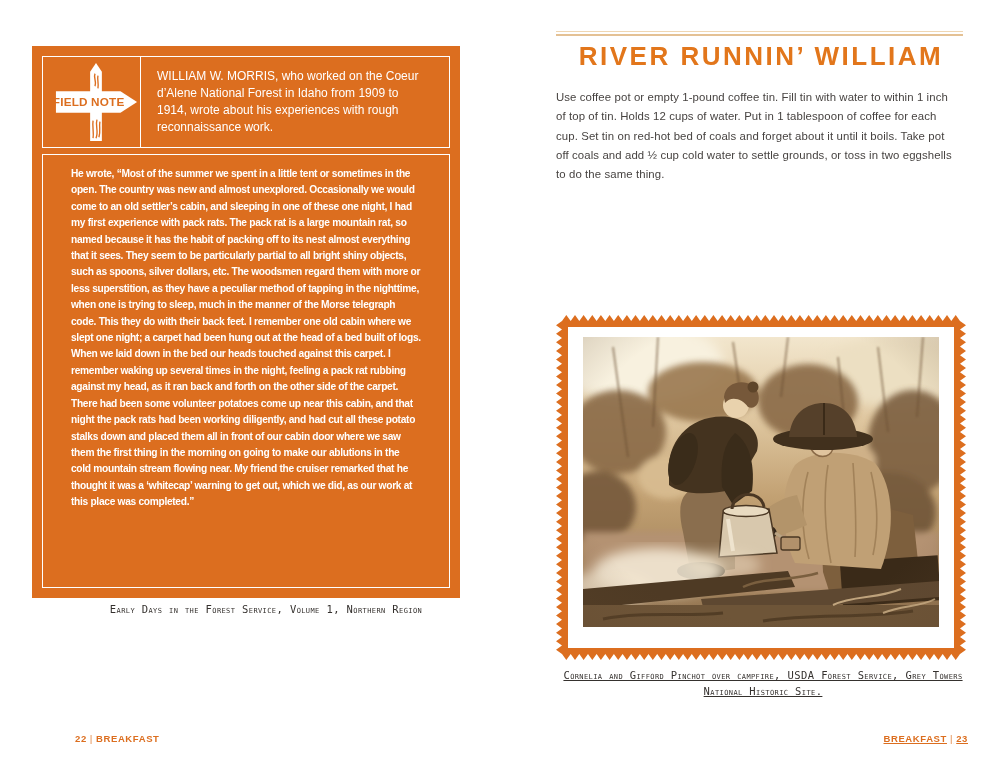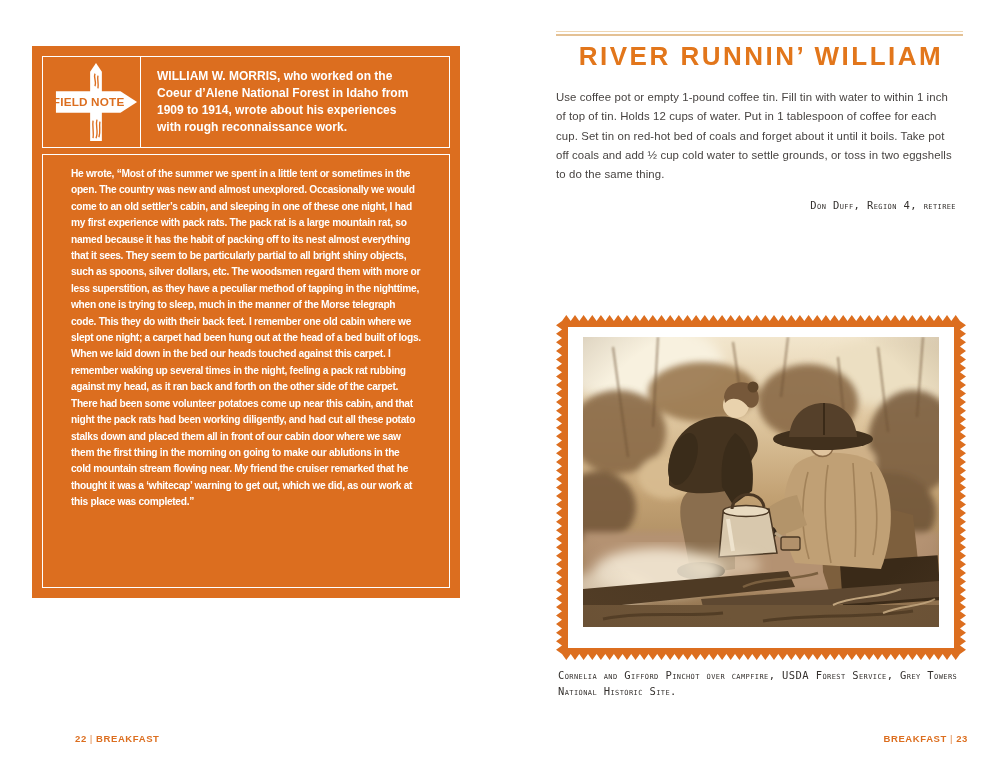--- a/index.html
+++ b/index.html
@@ -13,48 +13,48 @@
   *{margin:0;padding:0;box-sizing:border-box;}
   body{background:#e8e8e8;font-family:"Liberation Sans",sans-serif;}
   .spread{position:relative;width:1000px;height:773px;background:#ffffff;overflow:hidden;}
 
   
   .fieldnote-box{position:absolute;left:32px;top:46px;width:428px;height:552px;
     background:var(--orange);padding:10px;display:flex;flex-direction:column;gap:6px;}
   .fn-header{border:1.5px solid #fff;height:92px;flex:none;display:flex;}
   .fn-icon-cell{width:98px;flex:none;border-right:1.5px solid #fff;
     display:flex;align-items:center;justify-content:flex-end;}
-  .fn-intro{flex:1;padding:11px 30px 11px 16px;color:#fff;font-weight:bold;
+  .fn-intro{flex:1;padding:11px 30px 11px 16px;color:#fff;font-weight:normal;
     font-size:12px;line-height:17px;}
   .fn-body{border:1.5px solid #fff;flex:1;color:#fff;font-weight:bold;
     font-size:10.2px;letter-spacing:-0.3px;line-height:16.4px;
     padding:11px 28px;overflow:hidden;}
 
   .left-caption{position:absolute;left:40px;top:601px;width:452px;text-align:center;}
   .hand{font-family:"DejaVu Sans Mono",monospace;font-variant:small-caps;
     letter-spacing:0.4px;color:var(--hand-text);font-size:10.5px;line-height:16px;}
 
   .footer{position:absolute;top:733px;font-size:9.5px;font-weight:bold;
     letter-spacing:0.6px;color:var(--orange);margin-left:41px;}
   .footer-left{left:34px;}
-  .footer-right{right:32px;text-align:right;}
+  .footer-right{right:32px;text-align:right;text-decoration:underline;}
   .footer .divider{opacity:0.55;margin:0 3px;}
 
   
   .top-rule{position:absolute;left:556px;top:31px;width:407px;height:5px;
     border-top:1px solid var(--rule-tan-light);border-bottom:2px solid var(--rule-tan);}
   .recipe-title{position:absolute;left:556px;top:41px;width:410px;text-align:center;
     color:var(--title-orange);font-size:26px;font-weight:bold;letter-spacing:2.5px;}
   .recipe-text{position:absolute;left:556px;top:88px;width:400px;
     color:var(--body-text);font-size:11.4px;line-height:19.3px;letter-spacing:0.1px;}
   .recipe-text p{margin-bottom:19px;}
   .attribution{text-align:right;margin-top:-6px;}
 
   .stamp{position:absolute;left:556px;top:315px;width:410px;height:345px;}
-  .photo-caption{position:absolute;left:558px;top:667px;width:410px;text-align:left;}
+  .photo-caption{position:absolute;left:558px;top:667px;width:410px;text-align:center;text-decoration:underline;}
 </style>
 </head>
 <body>
 
 <div class="spread">
 
   <div class="fieldnote-box">
     <div class="fn-header">
       <div class="fn-icon-cell">
         <svg width="88" height="84" viewBox="0 0 90 84">
@@ -70,32 +70,32 @@
 
           <path d="M4 31 L70 31 L87 42 L70 53 L4 53 Z" fill="#ffffff"></path>
           <text x="37.5" y="46.5" text-anchor="middle" font-family="Liberation Sans, sans-serif" font-size="12" font-weight="bold" fill="#DC6E1F" letter-spacing="0.2">FIELD NOTE</text>
         </svg>
       </div>
       <div class="fn-intro">WILLIAM W. MORRIS, who worked on the Coeur d’Alene National Forest in Idaho from 1909 to 1914, wrote about his experiences with rough reconnaissance work.</div>
     </div>
     <div class="fn-body">He wrote, “Most of the summer we spent in a little tent or sometimes in the open. The country was new and almost unexplored. Occasionally we would come to an old settler’s cabin, and sleeping in one of these one night, I had my first experience with pack rats. The pack rat is a large mountain rat, so named because it has the habit of packing off to its nest almost everything that it sees. They seem to be particularly partial to all bright shiny objects, such as spoons, silver dollars, etc. The woodsmen regard them with more or less superstition, as they have a peculiar method of tapping in the nighttime, when one is trying to sleep, much in the manner of the Morse telegraph code. This they do with their back feet. I remember one old cabin where we slept one night; a carpet had been hung out at the head of a bed built of logs. When we laid down in the bed our heads touched against this carpet. I remember waking up several times in the night, feeling a pack rat rubbing against my head, as it ran back and forth on the other side of the carpet. There had been some volunteer potatoes come up near this cabin, and that night the pack rats had been working diligently, and had cut all these potato stalks down and placed them all in front of our cabin door where we saw them the first thing in the morning on going to make our ablutions in the cold mountain stream flowing near. My friend the cruiser remarked that he thought it was a ‘whitecap’ warning to get out, which we did, as our work at this place was completed.”</div>
   </div>
 
+  <div class="left-caption hand">Early Days in the Forest Service, Volume 1, Northern Region</div>
 
   <div class="footer footer-left">
     <span>22</span><span class="divider">|</span><span>BREAKFAST</span>
   </div>
 
   <div class="top-rule"></div>
 
   <h1 class="recipe-title">RIVER RUNNIN’ WILLIAM</h1>
 
   <div class="recipe-text">
     <p>Use coffee pot or empty 1-pound coffee tin. Fill tin with water to within 1 inch of top of tin. Holds 12 cups of water. Put in 1 tablespoon of coffee for each cup. Set tin on red-hot bed of coals and forget about it until it boils. Take pot off coals and add ½ cup cold water to settle grounds, or toss in two eggshells to do the same thing.</p>
-    <div class="attribution hand">Don Duff, Region 4, retiree</div>
   </div>
 
   <div class="stamp">
     <svg width="410" height="345" viewBox="0 0 410 345">
       <path id="stamp-border" fill="#DC6E1F" d="M6 6L10.3 0L14.7 6L19.0 0L23.3 6L27.6 0L32.0 6L36.3 0L40.6 6L44.9 0L49.3 6L53.6 0L57.9 6L62.2 0L66.6 6L70.9 0L75.2 6L79.5 0L83.9 6L88.2 0L92.5 6L96.8 0L101.2 6L105.5 0L109.8 6L114.2 0L118.5 6L122.8 0L127.1 6L131.5 0L135.8 6L140.1 0L144.4 6L148.8 0L153.1 6L157.4 0L161.7 6L166.1 0L170.4 6L174.7 0L179.0 6L183.4 0L187.7 6L192.0 0L196.3 6L200.7 0L205.0 6L209.3 0L213.7 6L218.0 0L222.3 6L226.6 0L231.0 6L235.3 0L239.6 6L243.9 0L248.3 6L252.6 0L256.9 6L261.2 0L265.6 6L269.9 0L274.2 6L278.5 0L282.9 6L287.2 0L291.5 6L295.8 0L300.2 6L304.5 0L308.8 6L313.2 0L317.5 6L321.8 0L326.1 6L330.5 0L334.8 6L339.1 0L343.4 6L347.8 0L352.1 6L356.4 0L360.7 6L365.1 0L369.4 6L373.7 0L378.0 6L382.4 0L386.7 6L391.0 0L395.3 6L399.7 0L404.0 6L410 10.3L404 14.5L410 18.8L404 23.1L410 27.3L404 31.6L410 35.9L404 40.2L410 44.4L404 48.7L410 53.0L404 57.2L410 61.5L404 65.8L410 70.0L404 74.3L410 78.6L404 82.8L410 87.1L404 91.4L410 95.7L404 99.9L410 104.2L404 108.5L410 112.7L404 117.0L410 121.3L404 125.5L410 129.8L404 134.1L410 138.3L404 142.6L410 146.9L404 151.2L410 155.4L404 159.7L410 164.0L404 168.2L410 172.5L404 176.8L410 181.0L404 185.3L410 189.6L404 193.8L410 198.1L404 202.4L410 206.7L404 210.9L410 215.2L404 219.5L410 223.7L404 228.0L410 232.3L404 236.5L410 240.8L404 245.1L410 249.3L404 253.6L410 257.9L404 262.2L410 266.4L404 270.7L410 275.0L404 279.2L410 283.5L404 287.8L410 292.0L404 296.3L410 300.6L404 304.8L410 309.1L404 313.4L410 317.7L404 321.9L410 326.2L404 330.5L410 334.7L404 339.0L399.7 345L395.3 339L391.0 345L386.7 339L382.4 345L378.0 339L373.7 345L369.4 339L365.1 345L360.7 339L356.4 345L352.1 339L347.8 345L343.4 339L339.1 345L334.8 339L330.5 345L326.1 339L321.8 345L317.5 339L313.2 345L308.8 339L304.5 345L300.2 339L295.8 345L291.5 339L287.2 345L282.9 339L278.5 345L274.2 339L269.9 345L265.6 339L261.2 345L256.9 339L252.6 345L248.3 339L243.9 345L239.6 339L235.3 345L231.0 339L226.6 345L222.3 339L218.0 345L213.7 339L209.3 345L205.0 339L200.7 345L196.3 339L192.0 345L187.7 339L183.4 345L179.0 339L174.7 345L170.4 339L166.1 345L161.7 339L157.4 345L153.1 339L148.8 345L144.4 339L140.1 345L135.8 339L131.5 345L127.1 339L122.8 345L118.5 339L114.2 345L109.8 339L105.5 345L101.2 339L96.8 345L92.5 339L88.2 345L83.9 339L79.5 345L75.2 339L70.9 345L66.6 339L62.2 345L57.9 339L53.6 345L49.3 339L44.9 345L40.6 339L36.3 345L32.0 339L27.6 345L23.3 339L19.0 345L14.7 339L10.3 345L6.0 339L0 334.7L6 330.5L0 326.2L6 321.9L0 317.7L6 313.4L0 309.1L6 304.8L0 300.6L6 296.3L0 292.0L6 287.8L0 283.5L6 279.2L0 275.0L6 270.7L0 266.4L6 262.2L0 257.9L6 253.6L0 249.3L6 245.1L0 240.8L6 236.5L0 232.3L6 228.0L0 223.7L6 219.5L0 215.2L6 210.9L0 206.7L6 202.4L0 198.1L6 193.8L0 189.6L6 185.3L0 181.0L6 176.8L0 172.5L6 168.2L0 164.0L6 159.7L0 155.4L6 151.2L0 146.9L6 142.6L0 138.3L6 134.1L0 129.8L6 125.5L0 121.3L6 117.0L0 112.7L6 108.5L0 104.2L6 99.9L0 95.7L6 91.4L0 87.1L6 82.8L0 78.6L6 74.3L0 70.0L6 65.8L0 61.5L6 57.2L0 53.0L6 48.7L0 44.4L6 40.2L0 35.9L6 31.6L0 27.3L6 23.1L0 18.8L6 14.5L0 10.3L6 6.0Z"></path>
       <rect x="12" y="12" width="386" height="321" fill="#ffffff"></rect>
 
       <svg x="27" y="22" width="356" height="290" viewBox="0 0 356 290">
         <defs>
           <linearGradient id="bgG" x1="0" y1="0" x2="0" y2="1">

